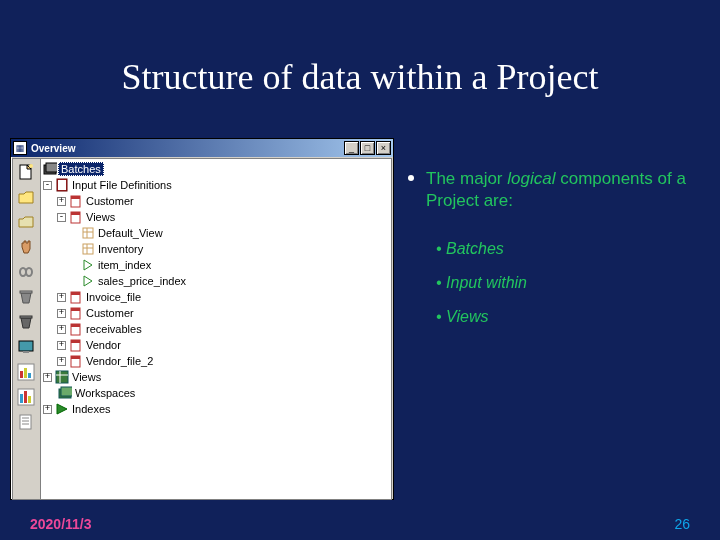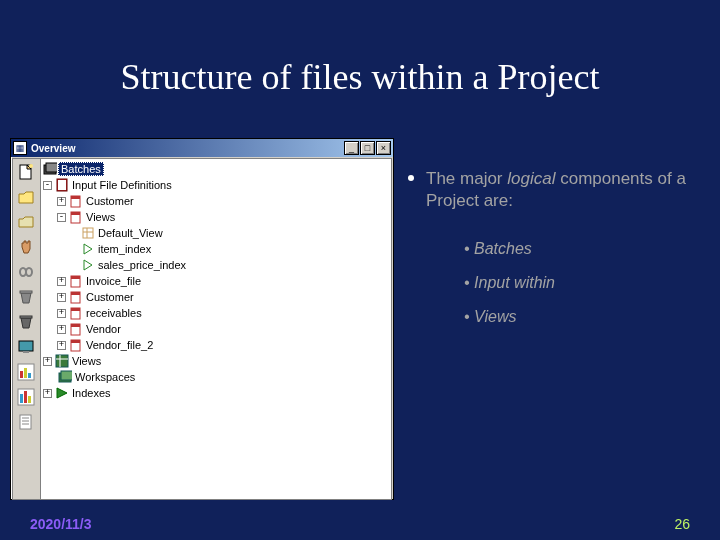--- a/index.html
+++ b/index.html
@@ -142,64 +142,64 @@
     border: 1px dotted #fff;
     padding: 0 2px;
     margin-left: -2px;
   }
   
   .bullets {
     position: absolute;
     left: 408px;
     top: 168px;
     width: 290px;
-    color: #a3a3a3;
+    color: #22c55e;
     font-size: 17px;
   }
   .bullet-row {
     display: flex;
     align-items: flex-start;
     margin-bottom: 20px;
   }
   .bullet-dot {
     width: 6px; height: 6px;
     border-radius: 50%;
     background: #fff;
     margin-top: 7px;
     margin-right: 12px;
     flex-shrink: 0;
   }
   .bullet-text { flex: 1; line-height: 1.3; }
   .italic { font-style: italic; }
   .sub-bullets {
     margin-top: 28px;
-    margin-left: 56px;
+    margin-left: 28px;
     font-size: 16px;
     font-style: italic;
   }
   .sub-bullet {
     margin-bottom: 16px;
   }
   
   .footer {
     position: absolute;
     bottom: 8px;
     left: 0; right: 0;
     display: flex;
     justify-content: space-between;
     padding: 0 30px;
     font-size: 14px;
   }
-  .date { color: #8b5cf6; font-weight: bold; }
-  .pagenum { color: #bef264; }
+  .date { color: #ec4899; font-weight: bold; }
+  .pagenum { color: #0ea5e9; }
 </style>
 </head>
 <body>
 
-<div class="title">Structure of files within a Project</div>
+<div class="title">Structure of data within a Project</div>
 
 <div class="overview-window">
   <div class="win-titlebar">
     <span class="win-title-icon">▦</span>
     <span class="win-title-text">Overview</span>
     <span class="win-buttons">
       <span class="win-btn">_</span>
       <span class="win-btn">□</span>
       <span class="win-btn">×</span>
     </span>
@@ -329,20 +329,31 @@
       <div class="node">
         <span class="spacer" style="width:38px"></span>
         <span class="node-icon">
             <svg width="14" height="14">
               <rect x="2" y="2" width="10" height="10" fill="none" stroke="#caa060"></rect>
               <line x1="2" y1="6" x2="12" y2="6" stroke="#caa060"></line>
               <line x1="6" y1="2" x2="6" y2="12" stroke="#caa060"></line>
             </svg>
           </span>
         <span class="node-label">Default_View</span>
+      </div>
+      <div class="node">
+        <span class="spacer" style="width:38px"></span>
+        <span class="node-icon">
+            <svg width="14" height="14">
+              <rect x="2" y="2" width="10" height="10" fill="none" stroke="#caa060"></rect>
+              <line x1="2" y1="6" x2="12" y2="6" stroke="#caa060"></line>
+              <line x1="6" y1="2" x2="6" y2="12" stroke="#caa060"></line>
+            </svg>
+          </span>
+        <span class="node-label">Inventory</span>
       </div>
       <div class="node">
         <span class="spacer" style="width:38px"></span>
         <span class="node-icon">
             <svg width="14" height="14">
               <polygon points="3,2 11,7 3,12" fill="none" stroke="#2a8a2a"></polygon>
             </svg>
           </span>
         <span class="node-label">item_index</span>
       </div>

